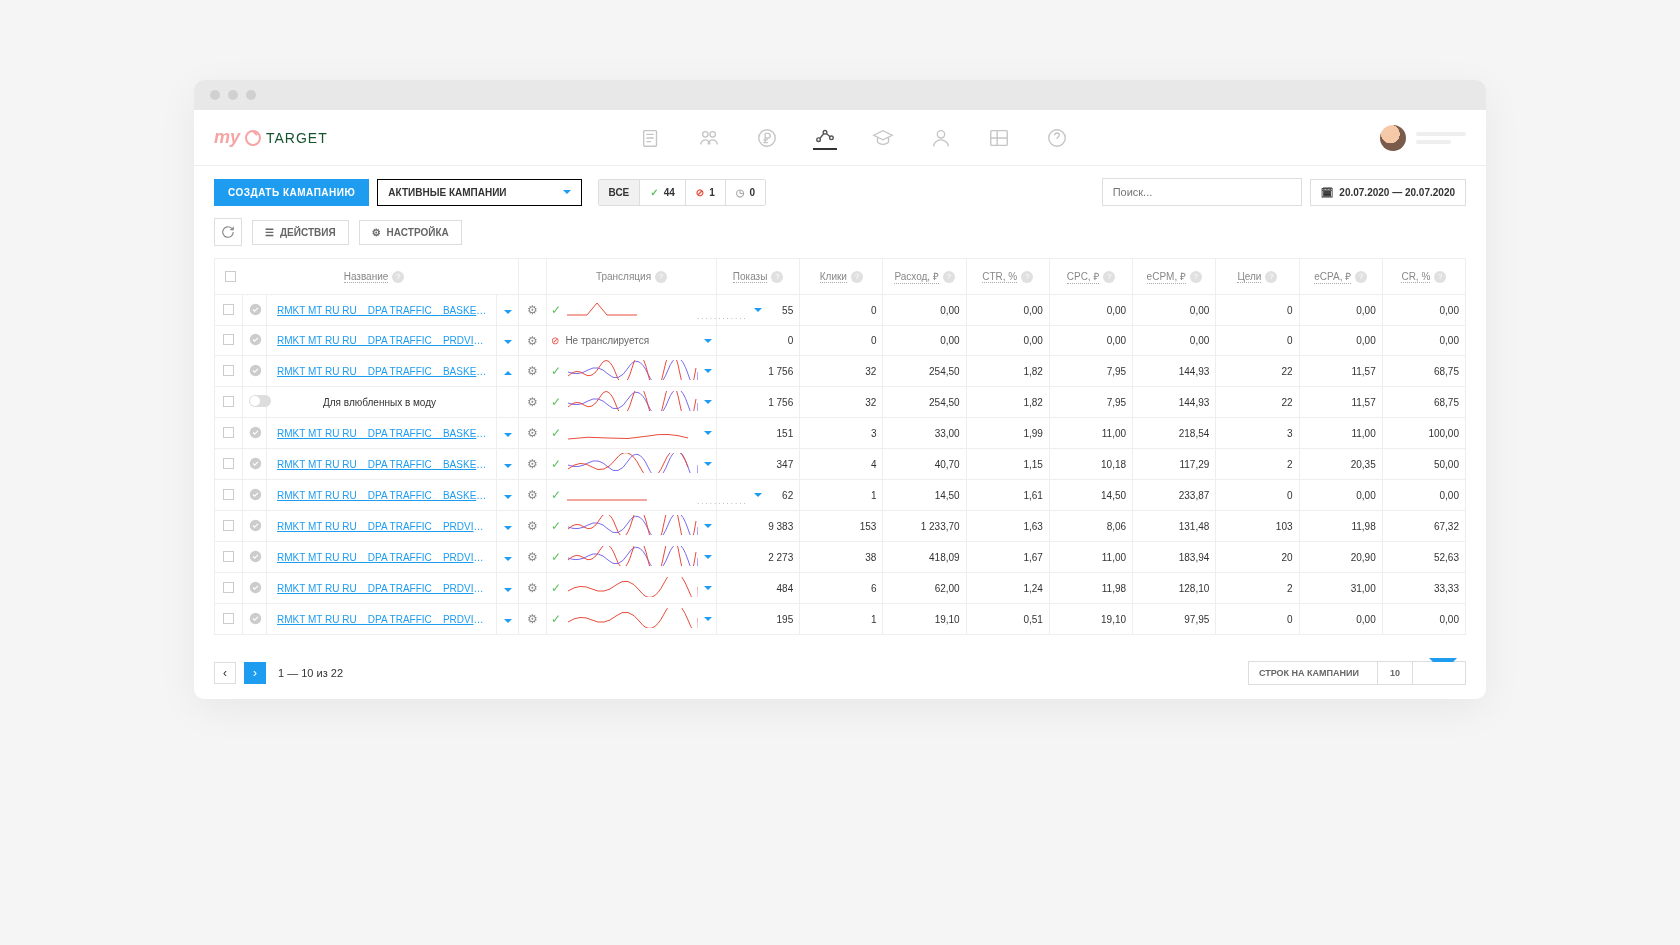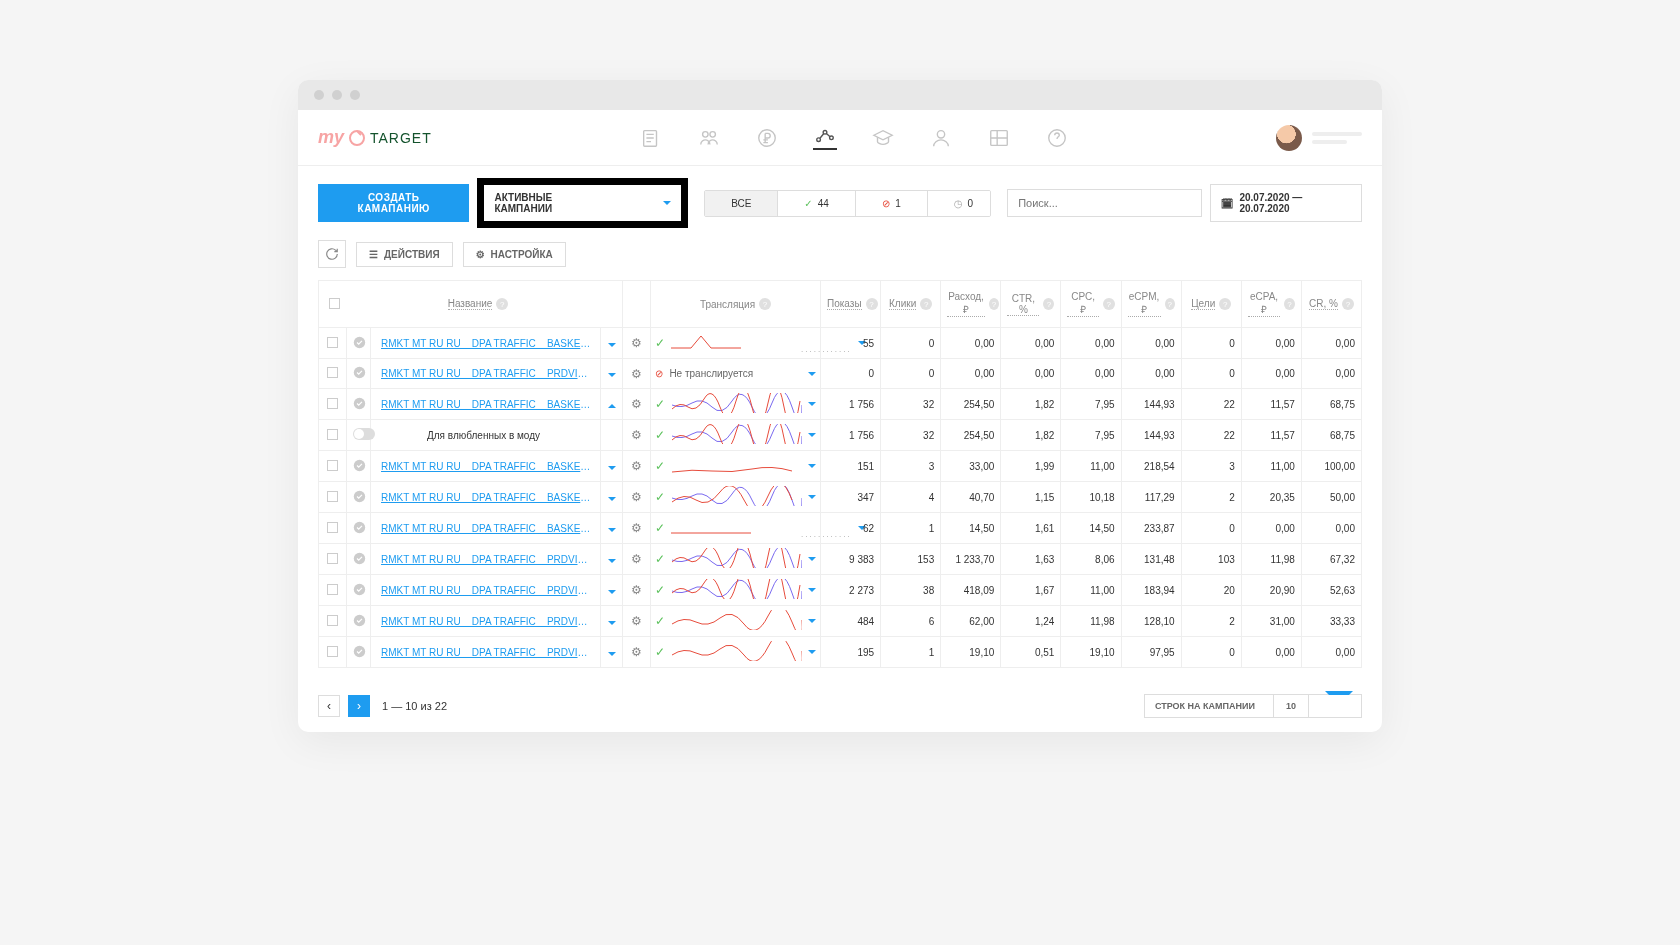--- a/index.html
+++ b/index.html
@@ -1,36 +1,36 @@
 <!DOCTYPE html>
 <html><head>
 <meta charset="utf-8">
 <style>
 * { box-sizing: border-box; margin: 0; padding: 0; }
 body { font-family: Arial, Helvetica, sans-serif; background: #f5f5f5; font-size: 11px; color: #333; }
 .outer { display: flex; align-items: flex-start; justify-content: center; padding: 80px 0; }
-.browser { width: 1084px; background: #fff; border-radius: 10px; box-shadow: 0 10px 40px rgba(0,0,0,0.06); overflow: hidden; }
+.browser { width: 1292px; background: #fff; border-radius: 10px; box-shadow: 0 10px 40px rgba(0,0,0,0.06); overflow: hidden; }
 .browser-bar { height: 30px; background: #e8e8e8; display: flex; align-items: center; padding: 0 16px; gap: 8px; }
 .dot { width: 10px; height: 10px; border-radius: 50%; background: #d0d0d0; }
 .topbar { height: 56px; display: flex; align-items: center; justify-content: space-between; padding: 0 20px; border-bottom: 1px solid #eee; }
 .logo { display: flex; align-items: center; gap: 4px; }
 .logo-my { font-weight: 700; font-size: 18px; color: #f7a4a4; font-style: italic; }
 .logo-target { font-weight: 400; font-size: 14px; color: #14532d; letter-spacing: 1px; }
 .topnav { display: flex; gap: 34px; align-items: center; }
 .navicn { width: 24px; height: 24px; color: #c5c5c5; display: flex; align-items: center; justify-content: center; cursor: pointer; }
 .navicn.active { color: #555; border-bottom: 2px solid #333; padding-bottom: 2px; }
 .avatar { width: 26px; height: 26px; border-radius: 50%; background: radial-gradient(circle at 40% 35%, #f5c9a8 40%, #7a5a4a 41%); }
 .user-lines { width: 50px; display: flex; flex-direction: column; gap: 4px; }
 .user-line { height: 4px; background: #eee; border-radius: 2px; }
 .toolbar { display: flex; align-items: center; padding: 12px 20px; gap: 8px; }
 .btn-primary { background: #1e9cf0; color: #fff; border: none; padding: 8px 14px; font-size: 10px; font-weight: 700; letter-spacing: 0.5px; cursor: pointer; }
-.select-fake { border: 7px solid #000000; padding: 7px 10px; font-size: 10px; font-weight: 700; display: flex; align-items: center; gap: 8px; background: #fff; cursor: pointer; }
+.select-fake { border: 1px solid #000000; padding: 7px 10px; font-size: 10px; font-weight: 700; display: flex; align-items: center; gap: 8px; background: #fff; cursor: pointer; }
 .caret { width: 0; height: 0; border-left: 4px solid transparent; border-right: 4px solid transparent; border-top: 4px solid #1e9cf0; }
 .pillset { display: flex; border: 1px solid #ddd; border-radius: 2px; overflow: hidden; margin-left: 8px; }
-.pill { padding: 7px 26px; font-size: 10px; font-weight: 400; display: flex; align-items: center; gap: 5px; border-right: 1px solid #ddd; background: #fff; cursor: pointer; }
+.pill { padding: 7px 10px; font-size: 10px; font-weight: 700; display: flex; align-items: center; gap: 5px; border-right: 1px solid #ddd; background: #fff; cursor: pointer; }
 .pill:last-child { border-right: none; }
 .pill.sel { background: #f1f1f1; }
 .ico-check { color: #5ec25e; }
 .ico-block { color: #e74c3c; }
 .ico-clock { color: #aaa; }
 .spacer { flex: 1; }
 .search { border: 1px solid #ddd; padding: 7px 10px; font-size: 11px; width: 200px; color: #999; }
 .datebox { border: 1px solid #ddd; padding: 7px 10px; font-size: 10px; display: flex; align-items: center; gap: 6px; cursor: pointer; font-weight: 600; }
 .subbar { display: flex; align-items: center; padding: 0 20px 12px; gap: 10px; }
 .iconbtn { width: 28px; height: 28px; border: 1px solid #ddd; display: flex; align-items: center; justify-content: center; cursor: pointer; color: #888; background: #fff; }

